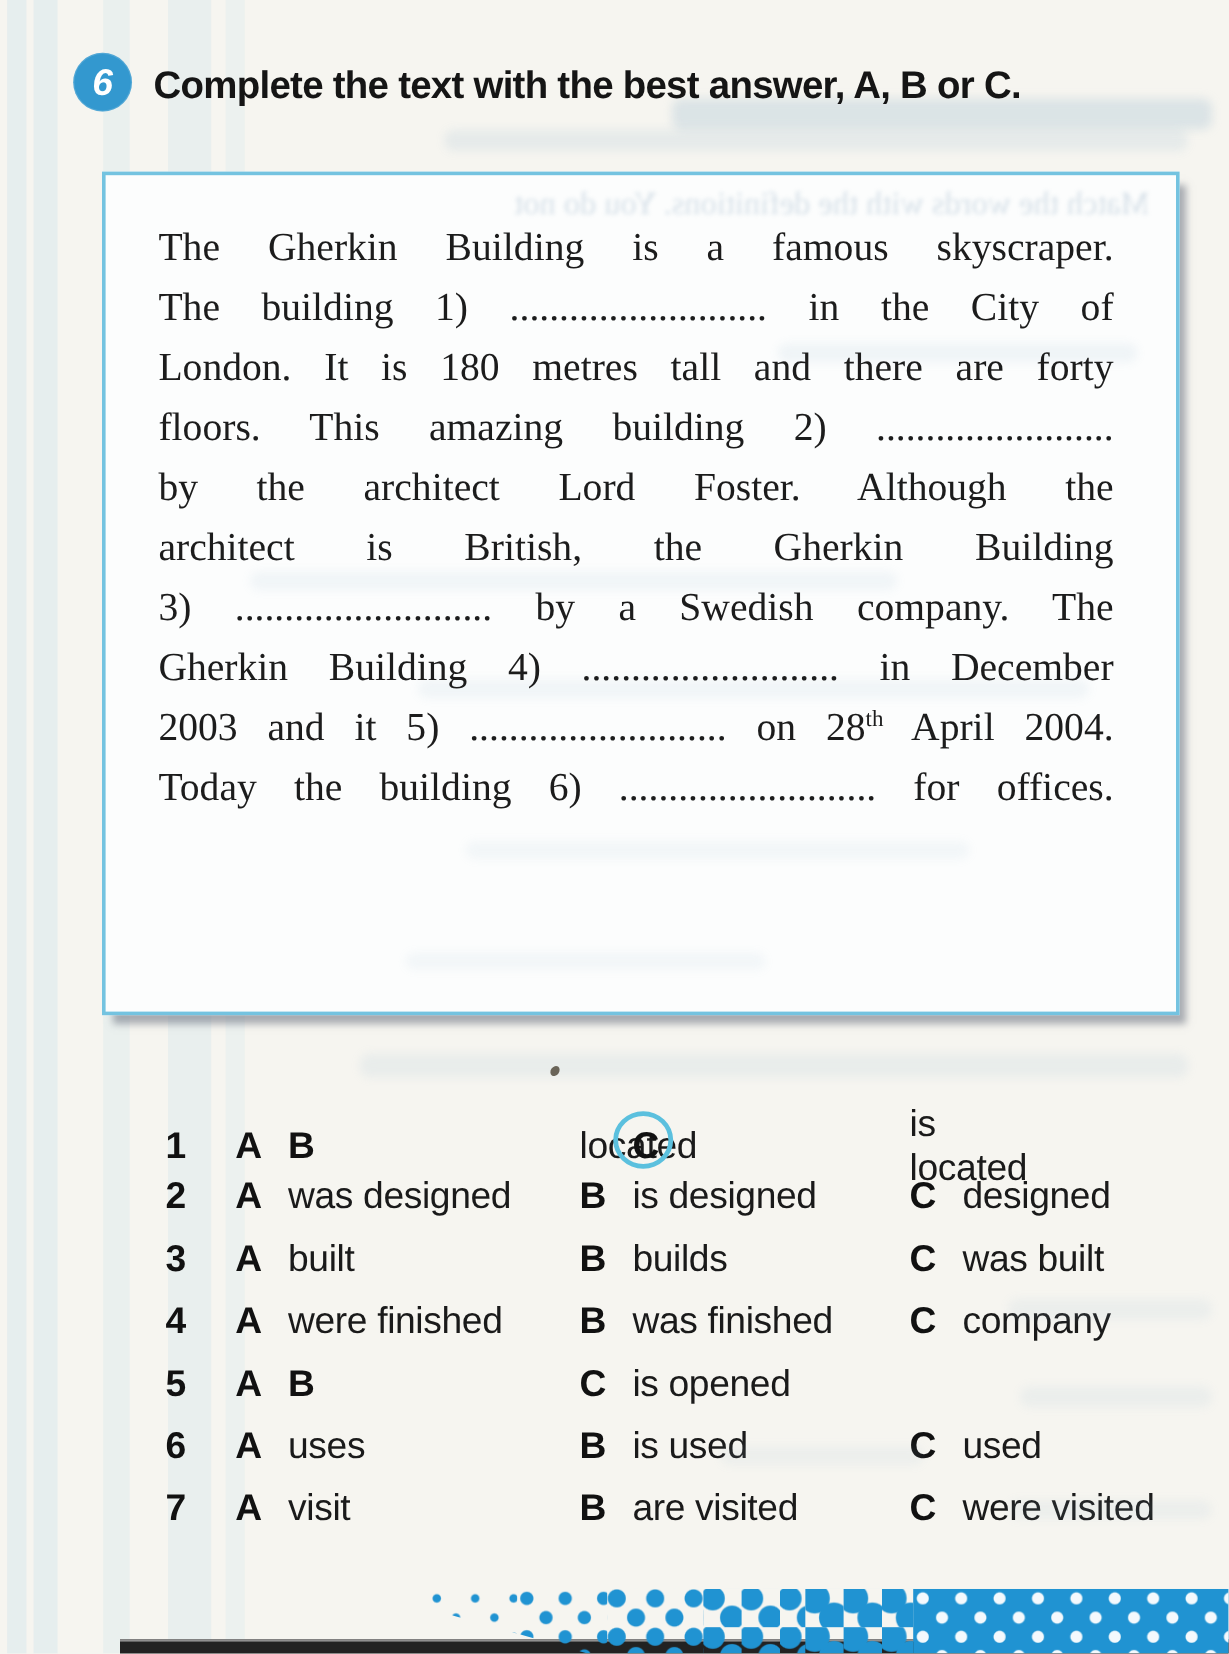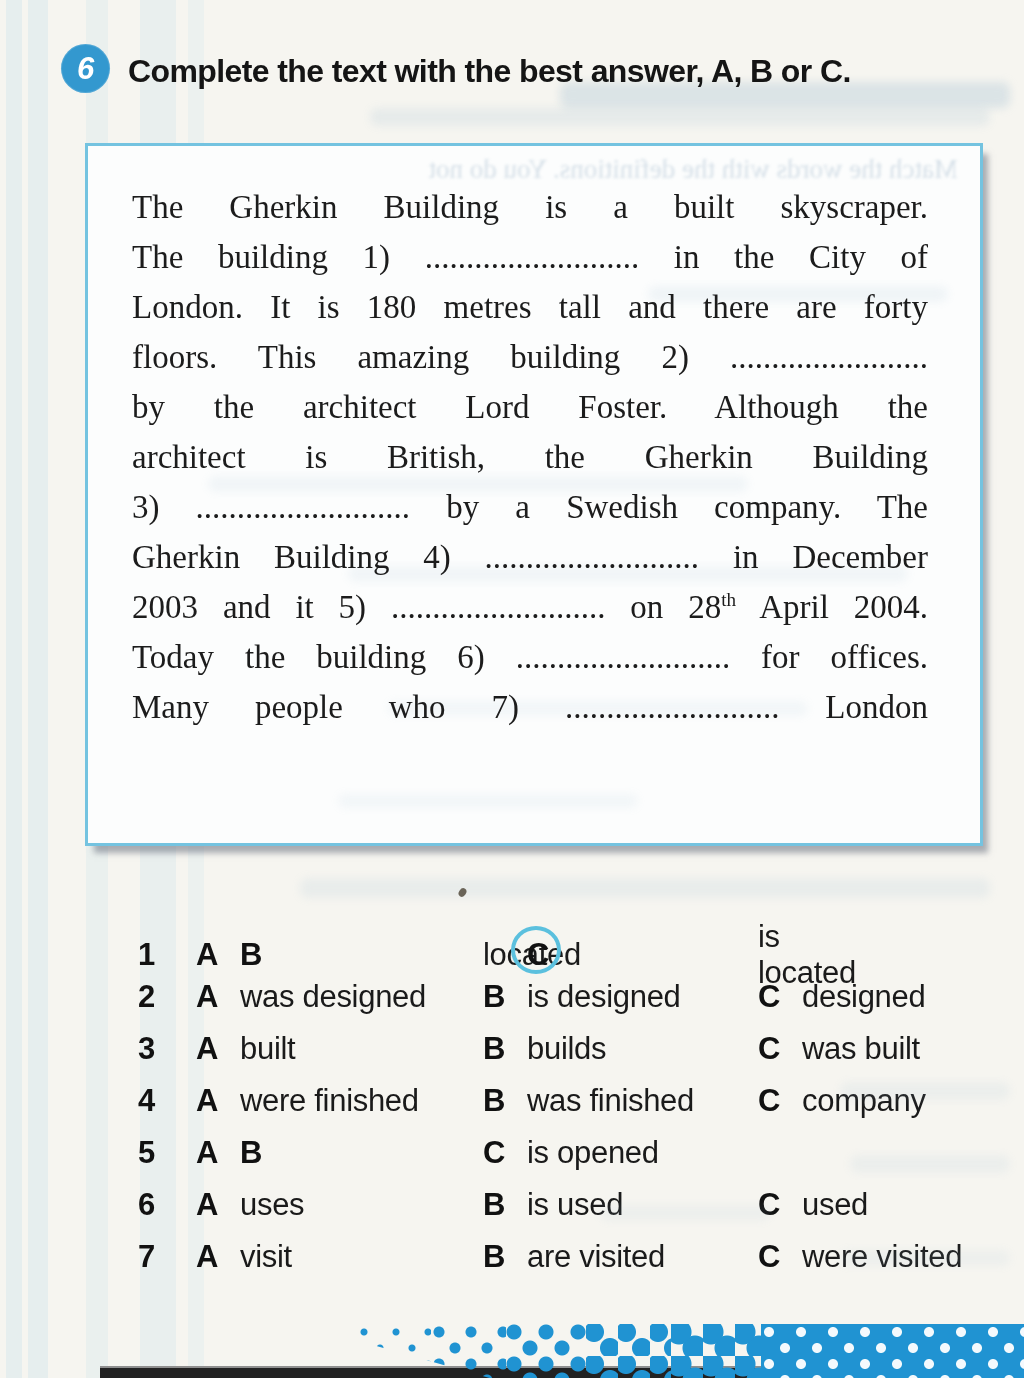--- a/index.html
+++ b/index.html
@@ -113,31 +113,30 @@
 
 <div class="pbox">
   <div class="ghost-text" style="left:40px;top:8px;width:830px;">Match the words with the definitions. You do not</div>
   <div class="smudge" style="left:560px;top:140px;width:300px;height:16px;opacity:.45;"></div>
   <div class="smudge" style="left:120px;top:330px;width:540px;height:16px;opacity:.4;"></div>
   <div class="smudge" style="left:260px;top:420px;width:560px;height:16px;opacity:.4;"></div>
   <div class="smudge" style="left:300px;top:555px;width:420px;height:15px;opacity:.35;"></div>
   <div class="smudge" style="left:250px;top:648px;width:300px;height:14px;opacity:.35;"></div>
 
   <div class="pbox-inner">
-    <div class="pline">The Gherkin Building is a built skyscraper.</div>
+    <div class="pline">The Gherkin Building is a famous skyscraper.</div>
     <div class="pline">The building 1) .......................... in the City of</div>
     <div class="pline">London. It is 180 metres tall and there are forty</div>
     <div class="pline">floors. This amazing building 2) ........................</div>
     <div class="pline">by the architect Lord Foster. Although the</div>
     <div class="pline">architect is British, the Gherkin Building</div>
     <div class="pline">3) .......................... by a Swedish company. The</div>
     <div class="pline">Gherkin Building 4) .......................... in December</div>
     <div class="pline"><span>2003 and it 5) .......................... on 28</span><sup>th</sup><span> April 2004.</span></div>
     <div class="pline">Today the building 6) .......................... for offices.</div>
-    <div class="pline">Many people who 7) .......................... London</div>
   </div>
 </div>
 
 <div class="smudge" style="left:300px;top:878px;width:690px;height:20px;opacity:.5;"></div>
 <div class="speck"></div>
 
 <div class="options">
 
   <div class="opt-row">
     <span class="num">1</span>

